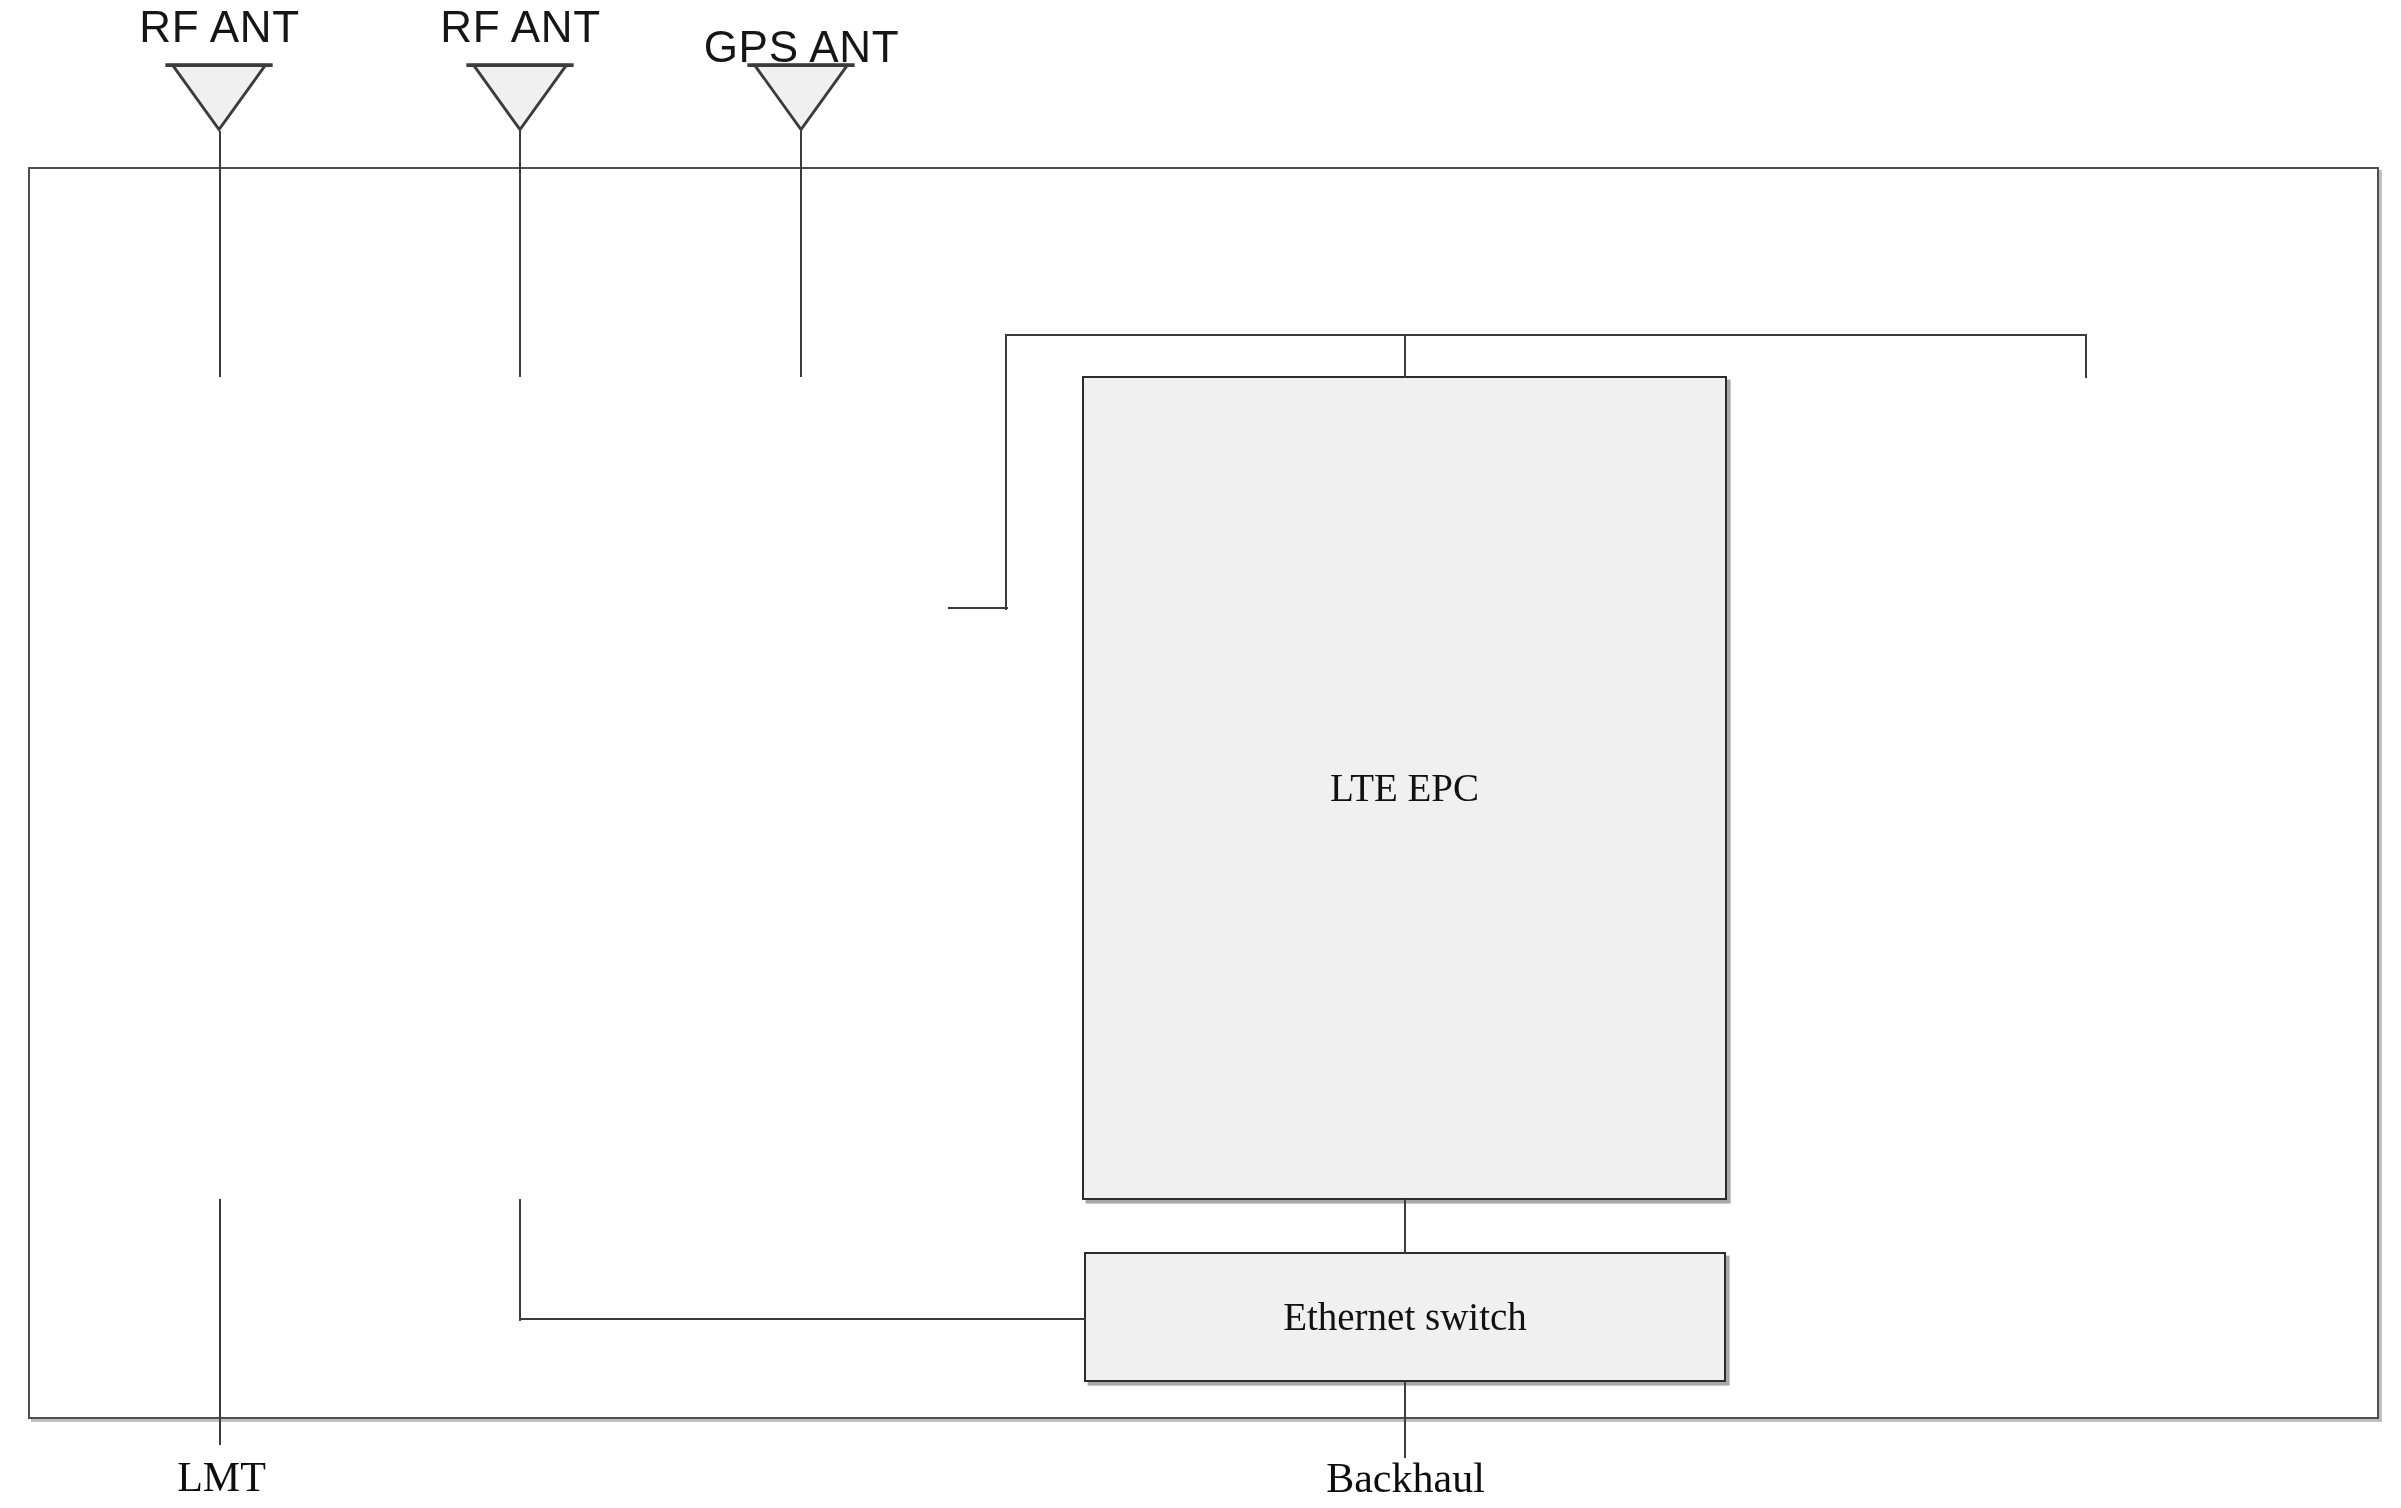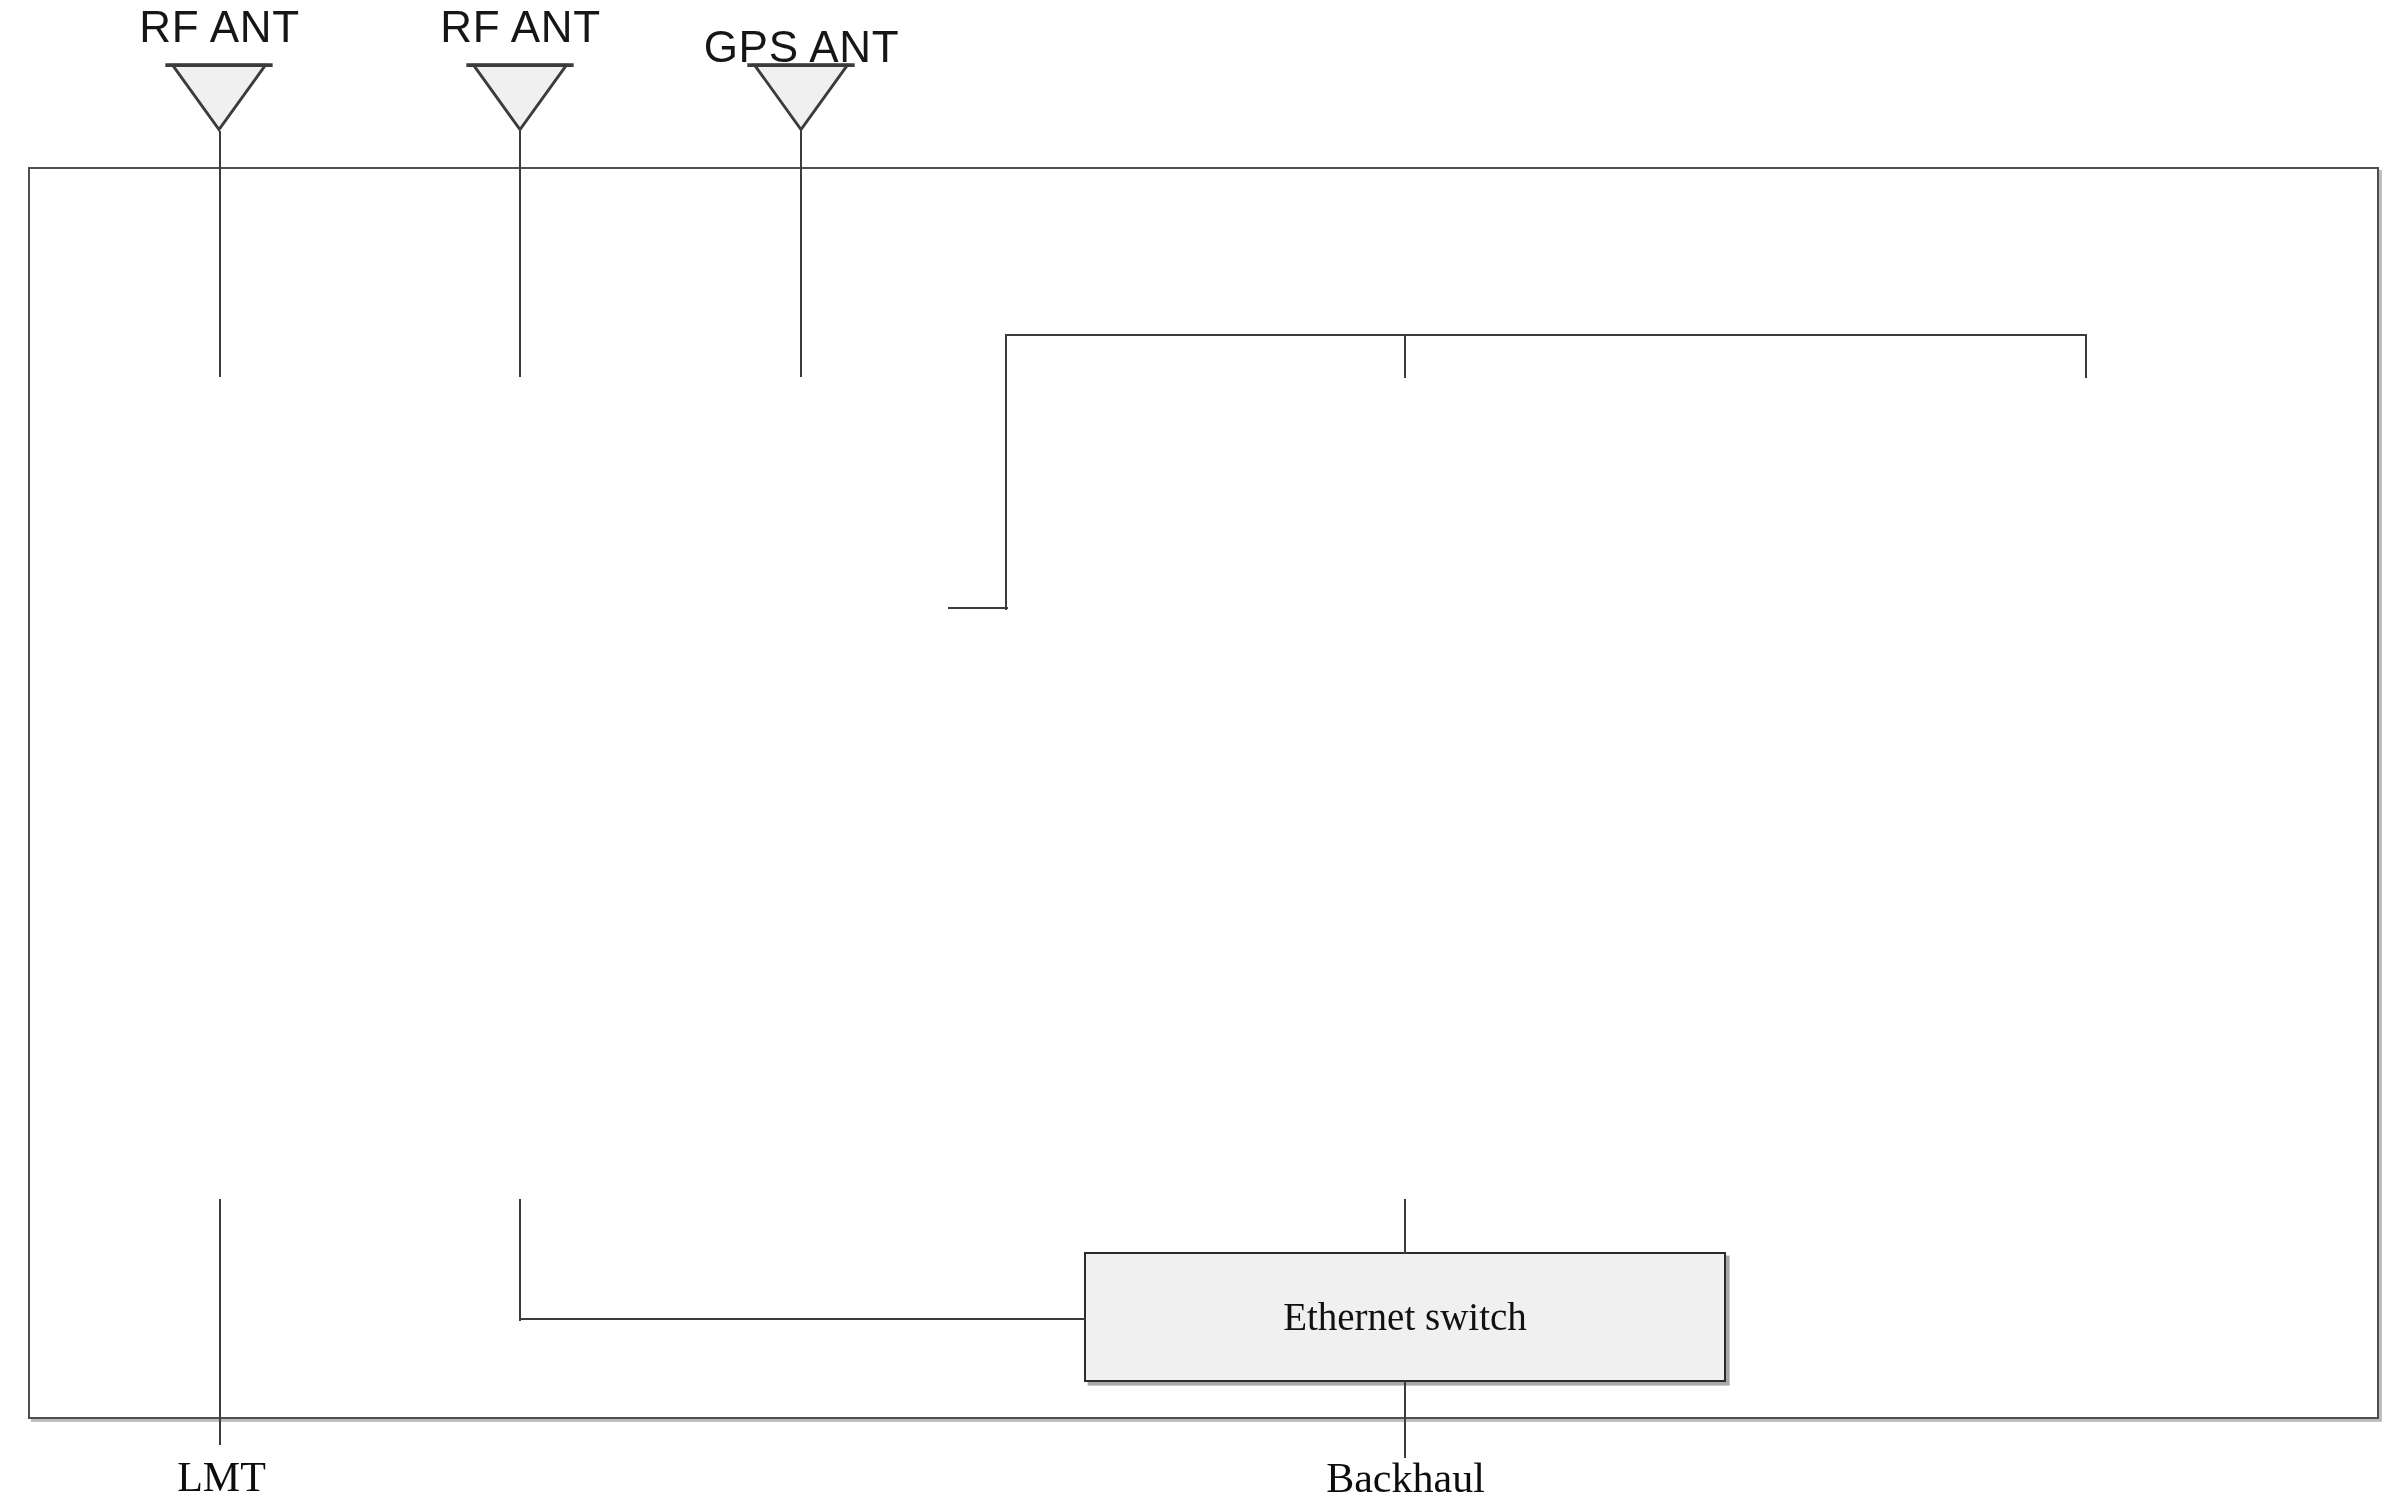--- a/index.html
+++ b/index.html
@@ -113,20 +113,23 @@
   <div class="vline" style="left:519px; top:131px; height:246px;"></div>
 
   <div class="ant-label" style="left:656px;margin-top:20px;">GPS ANT</div>
   <svg class="ant-symbol" style="left:743px;" viewBox="0 0 160 102">
     <polygon points="16,7 144,7 80,96" fill="#f0f0f0" stroke="#3c3c3c" stroke-width="4"></polygon>
     <line x1="6" y1="7" x2="154" y2="7" stroke="#3c3c3c" stroke-width="5"></line>
   </svg>
   <div class="vline" style="left:800px; top:131px; height:246px;"></div>
 
 
+  <div class="block" id="block-epc">
+    <span class="block-label">LTE EPC</span>
+  </div>
 
 
   <div class="block" id="block-switch">
     <span class="block-label">Ethernet switch</span>
   </div>
 
   <div class="hline" style="left:948px; top:607px; width:60px;"></div>
 
   <div class="vline" style="left:1005px; top:335px; height:275px;"></div>
 

